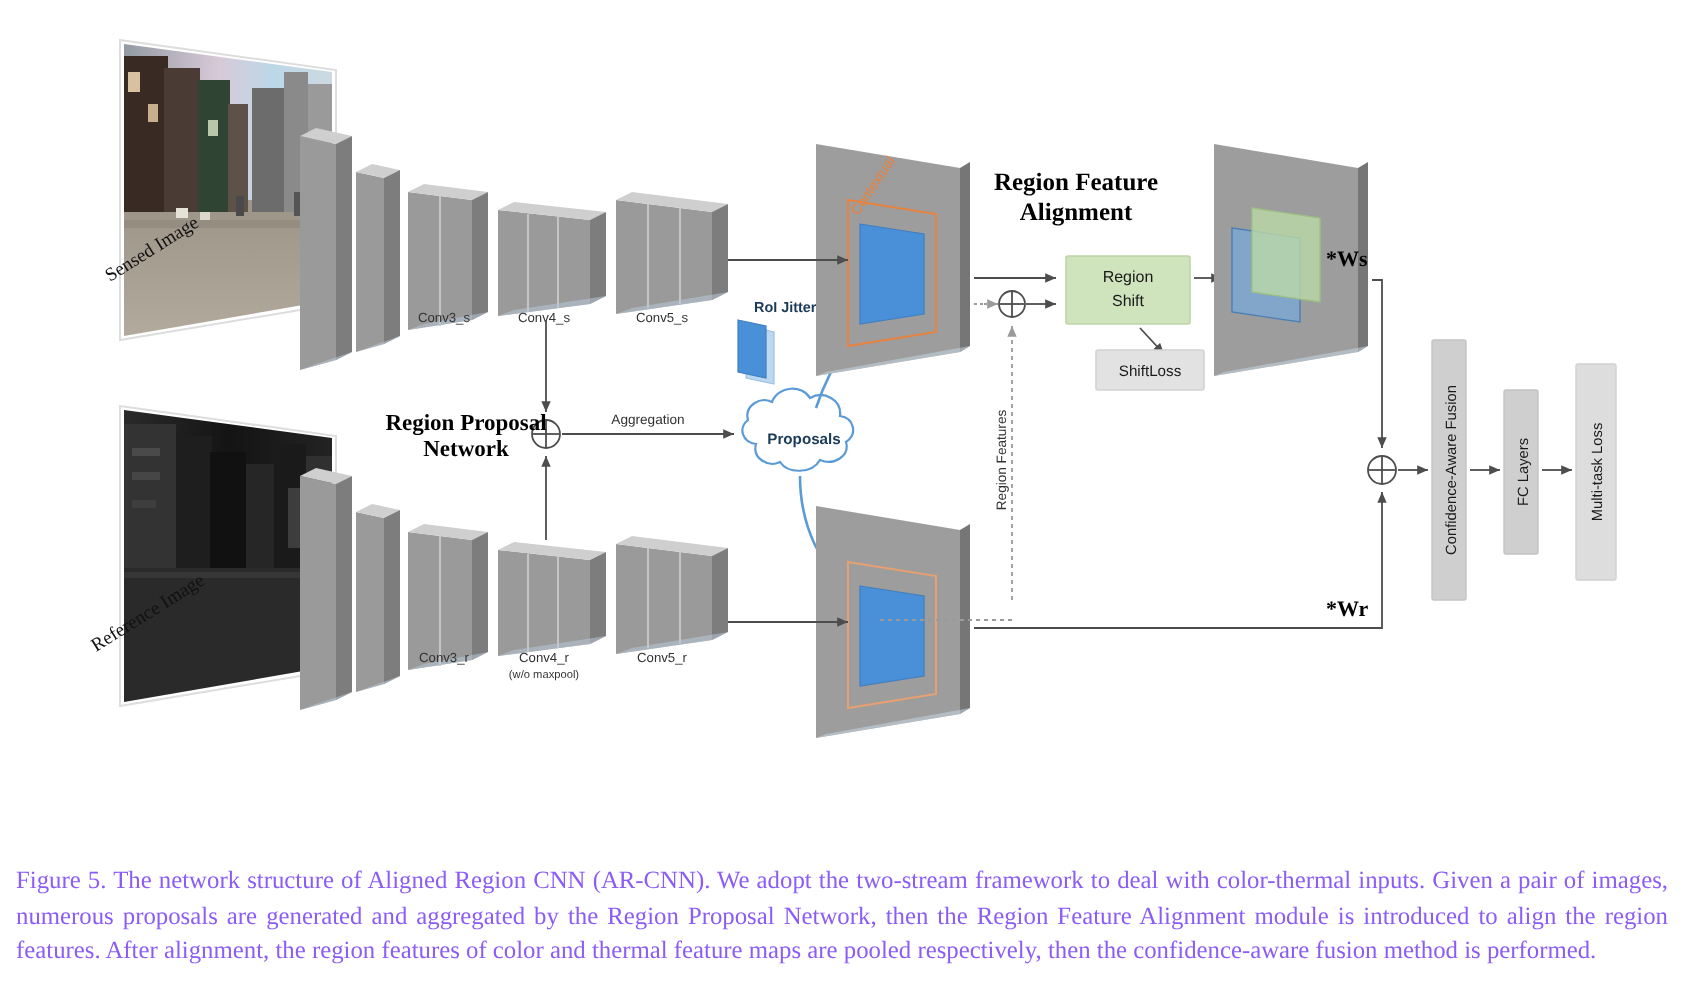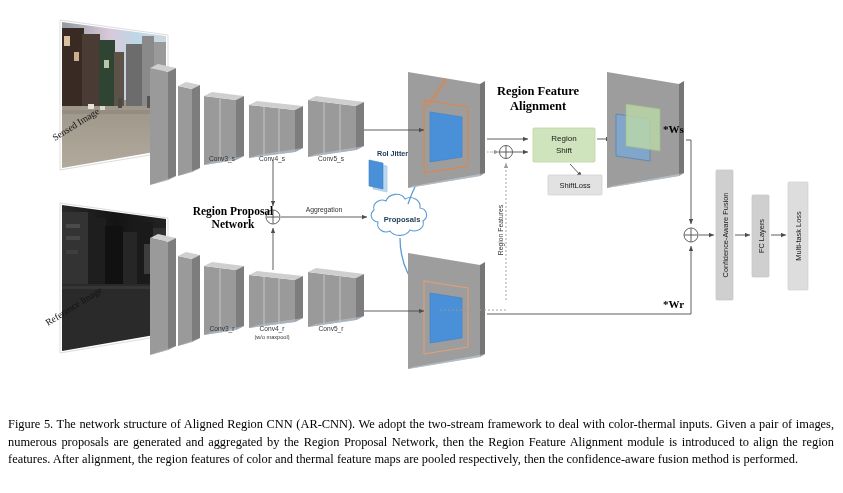--- a/index.html
+++ b/index.html
@@ -1,21 +1,21 @@
 <!DOCTYPE html>
 <html><head>
 <meta charset="utf-8">
 <style>
   html,body{margin:0;padding:0;background:#ffffff;}
   body{width:843px;height:493px;position:relative;overflow:hidden;
        font-family:"Liberation Sans", sans-serif;color:#1a1a1a;}
   .fig{position:absolute;left:0;top:0;width:843px;height:380px;}
-  .cap{position:absolute;left:8px;top:404px;width:826px;
+  .cap{position:absolute;left:8px;top:420px;width:826px;
        font-family:"Liberation Serif", serif;font-size:12.4px;line-height:1.38;
-       text-align:justify;color:#000000;}
+       text-align:justify;color:#8b5cf6;}
   svg{position:absolute;left:0;top:0;}
   .t{font-family:"Liberation Sans", sans-serif;}
   .lbl-conv{font-size:6.6px;fill:#333;font-family:"Liberation Sans",sans-serif;}
   .lbl-sub{font-size:5.6px;fill:#333;font-family:"Liberation Sans",sans-serif;}
   .bold-serif{font-family:"Liberation Serif",serif;font-weight:bold;fill:#000;}
   .b-sans{font-family:"Liberation Sans",sans-serif;font-weight:bold;fill:#1b3a57;}
   .sm{font-size:6.8px;fill:#333;font-family:"Liberation Sans",sans-serif;}
   .rot-img{font-family:"Liberation Serif",serif;font-size:9.5px;fill:#111;}
   .ws{font-family:"Liberation Serif",serif;font-weight:bold;font-size:11px;fill:#000;}
 </style>

